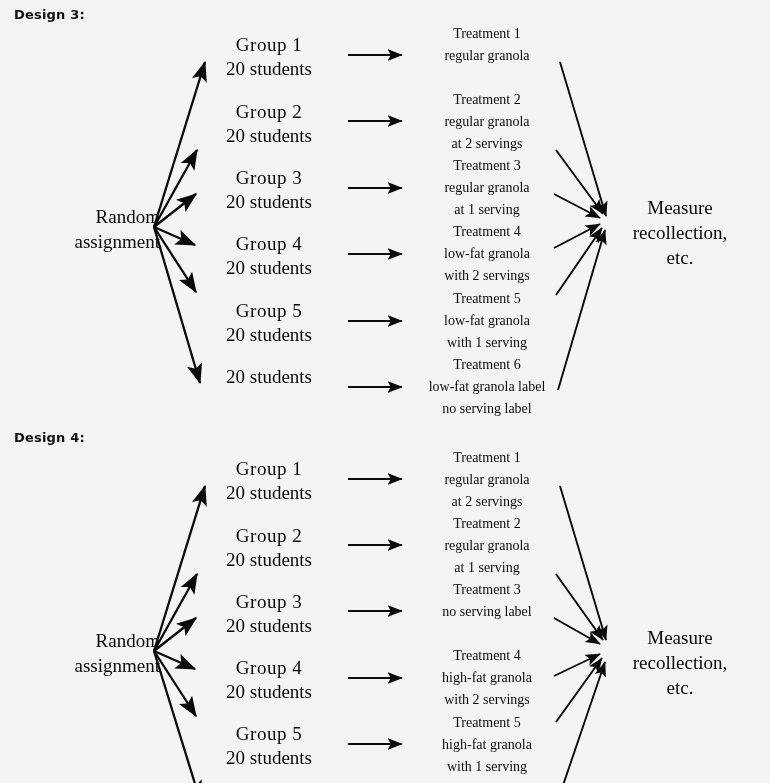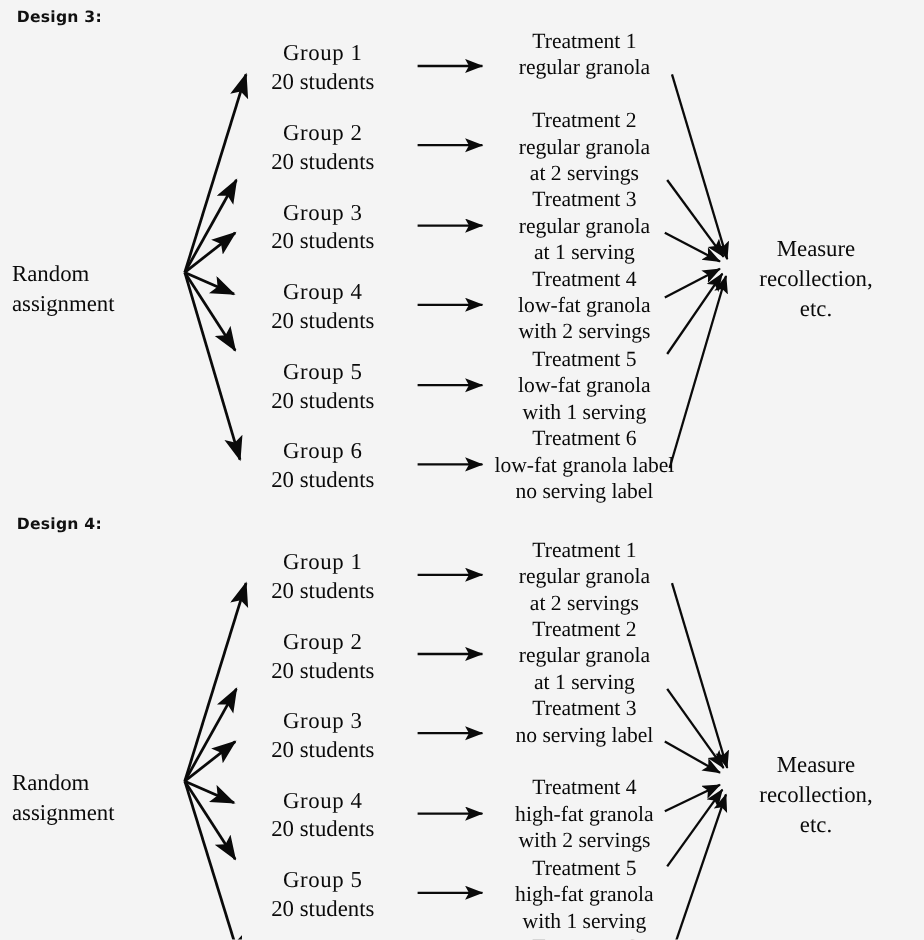--- a/index.html
+++ b/index.html
@@ -33,40 +33,39 @@
     position: absolute;
     font-family: "DejaVu Sans", "Liberation Sans", sans-serif;
     font-weight: bold;
     font-size: 13px;
     letter-spacing: 0.2px;
     color: #111;
   }
   .randassign {
     position: absolute;
     width: 150px;
-    text-align: left;
+    text-align: right;
     font-size: 19px;
     line-height: 25px;
-    margin-top: 12px;
   }
   .group-block {
     position: absolute;
     width: 130px;
     text-align: center;
     font-size: 19px;
     line-height: 24px;
   }
   .group-block .gl {
     letter-spacing: 0.5px;
   }
   .treat-block {
     position: absolute;
     width: 190px;
     text-align: center;
-    font-size: 18px;
+    font-size: 14px;
     line-height: 22px;
   }
   .measure-block {
     position: absolute;
     width: 120px;
     text-align: center;
     font-size: 19px;
     line-height: 25px;
   }
 </style>
@@ -160,21 +159,20 @@
   </div>
   <div class="group-block" style="left:204px; top:232px;">
     <div class="gl">Group  4</div>
     <div>20 students</div>
   </div>
   <div class="group-block" style="left:204px; top:299px;">
     <div class="gl">Group  5</div>
     <div>20 students</div>
   </div>
   <div class="group-block" style="left:204px; top:365px;">
-    <div class="gl">Group  6</div>
     <div>20 students</div>
   </div>
 
   <div class="treat-block" style="left:392px; top:23px;">
     <div>Treatment 1</div>
     <div>regular granola</div>
   </div>
   <div class="treat-block" style="left:392px; top:89px;">
     <div>Treatment 2</div>
     <div>regular granola</div>

